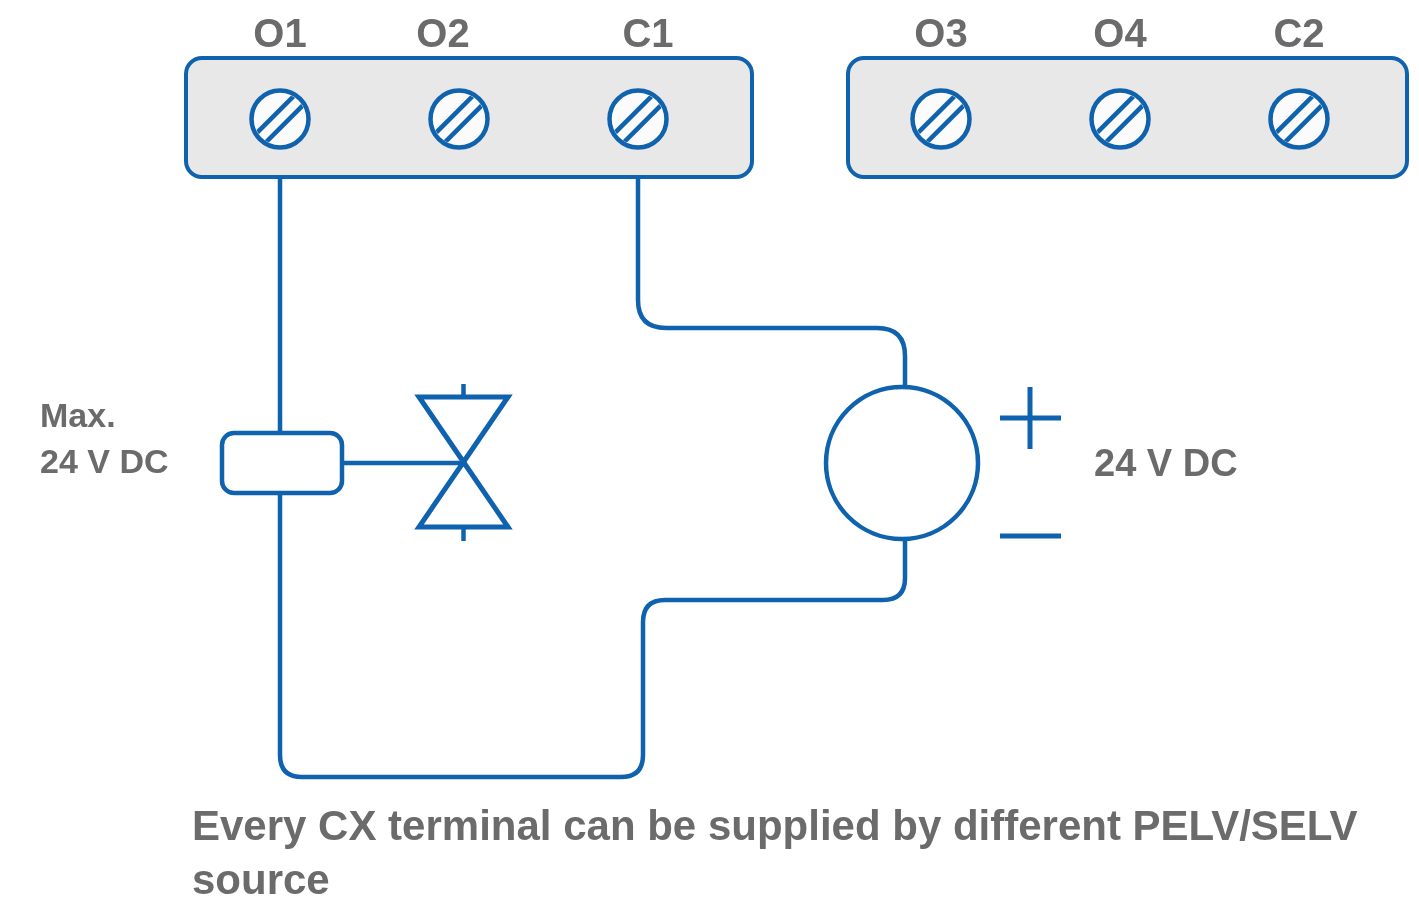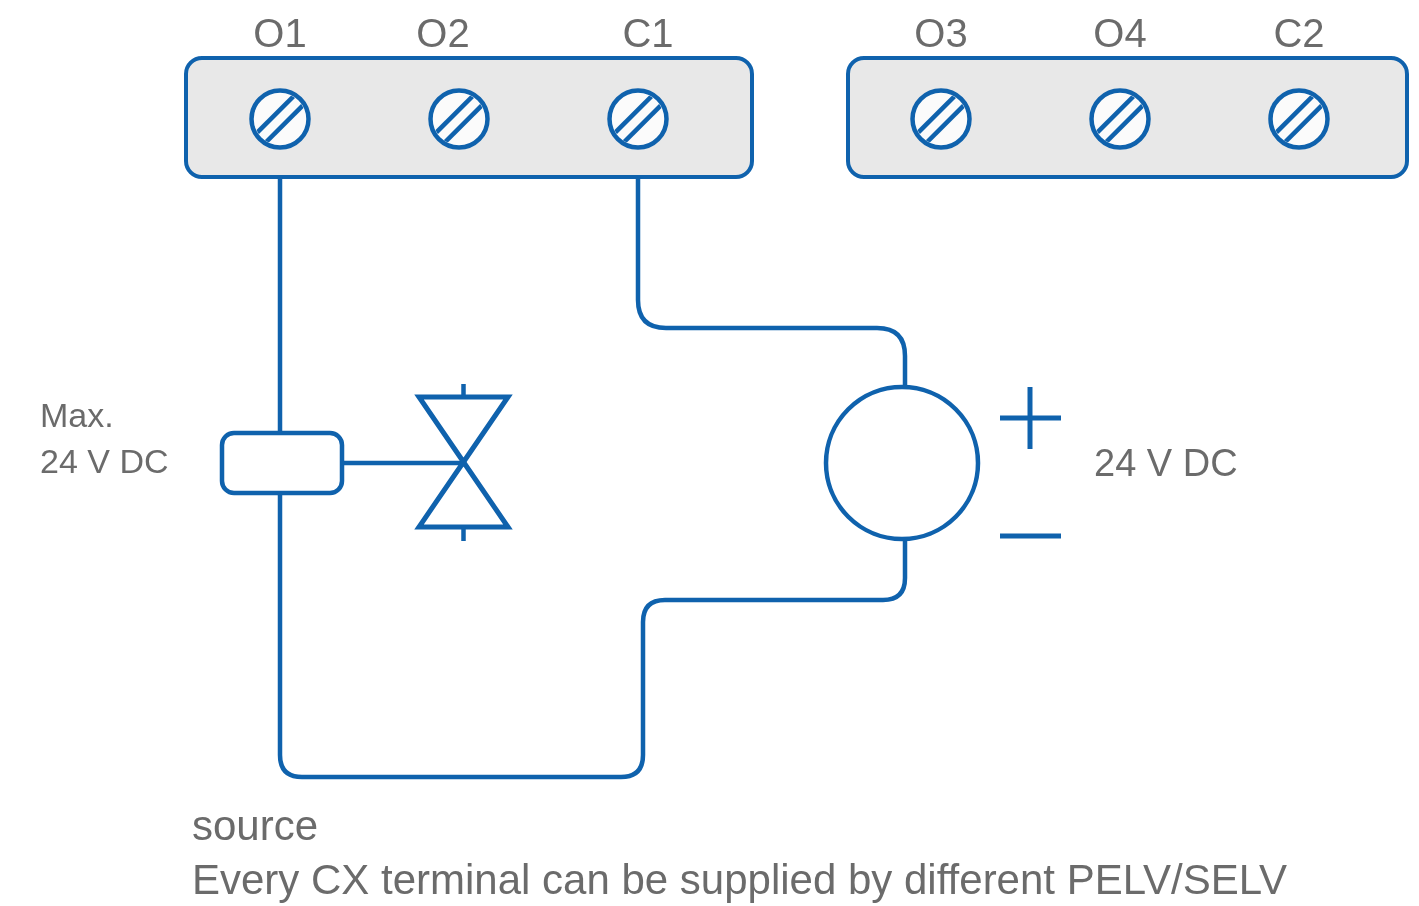--- a/index.html
+++ b/index.html
@@ -23,21 +23,21 @@
   .block{fill:var(--block-fill);stroke:var(--blue);stroke-width:4;}
   .screw-body{fill:var(--screw-fill);stroke:var(--blue);stroke-width:4.5;}
   .slot{stroke:var(--blue);stroke-width:4.5;fill:none;}
   .wire{stroke:var(--blue);stroke-width:4.5;fill:none;}
   .symbol{stroke:var(--blue);stroke-width:5;fill:none;stroke-linejoin:miter;}
   .coil{stroke:var(--blue);stroke-width:4.5;fill:none;}
   .polarity{stroke:var(--blue);stroke-width:5;fill:none;}
   .txt{
     position:absolute;
     color:var(--gray);
-    font-weight:400;
+    font-weight:700;
     white-space:nowrap;
   }
   .terminal-label{
     width:120px;
     text-align:center;
     top:13px;
     font-size:40px;
     line-height:40px;
   }
   .load-rating{
@@ -152,17 +152,17 @@
   <div class="txt terminal-label" style="left:1239px">C2</div>
 
   <div class="txt load-rating">
     <div>Max.</div>
     <div>24 V DC</div>
   </div>
 
   <div class="txt supply-label">24 V DC</div>
 
   <div class="txt caption">
+    <div>Every CX terminal can be supplied by different PELV/SELV</div>
     <div>source</div>
-    <div>Every CX terminal can be supplied by different PELV/SELV</div>
   </div>
 
 </div>
 
 </body></html>

